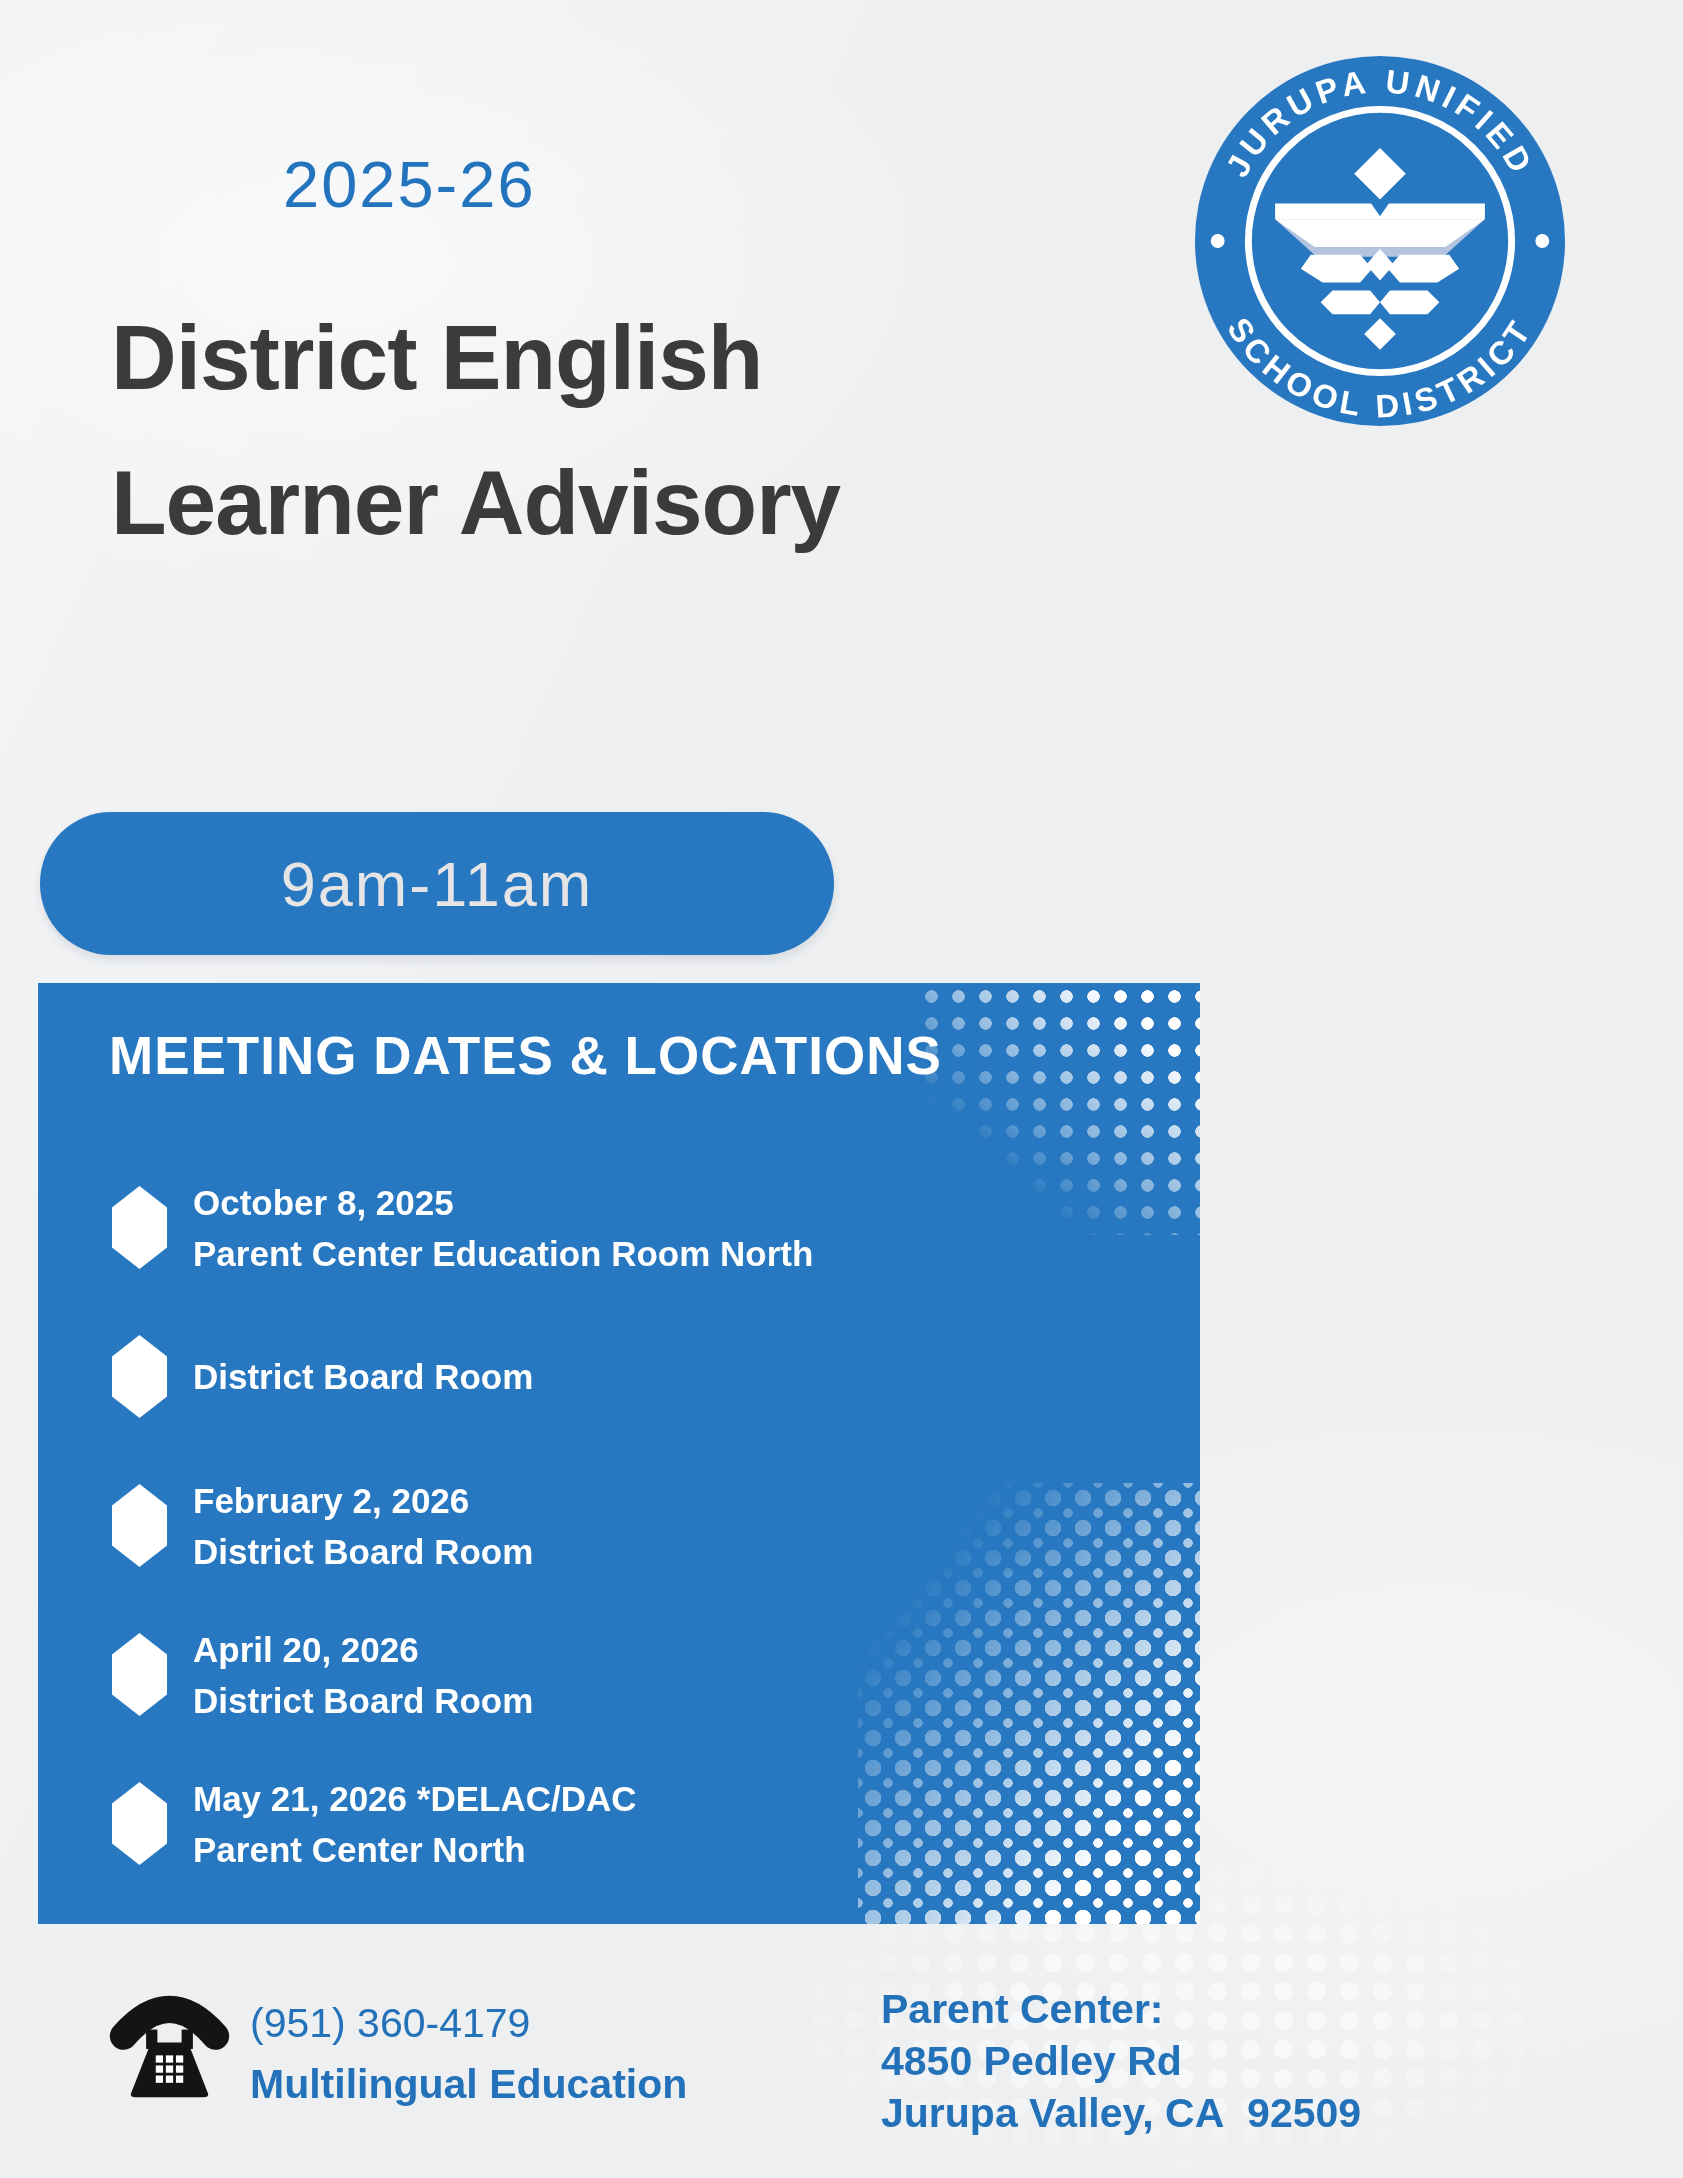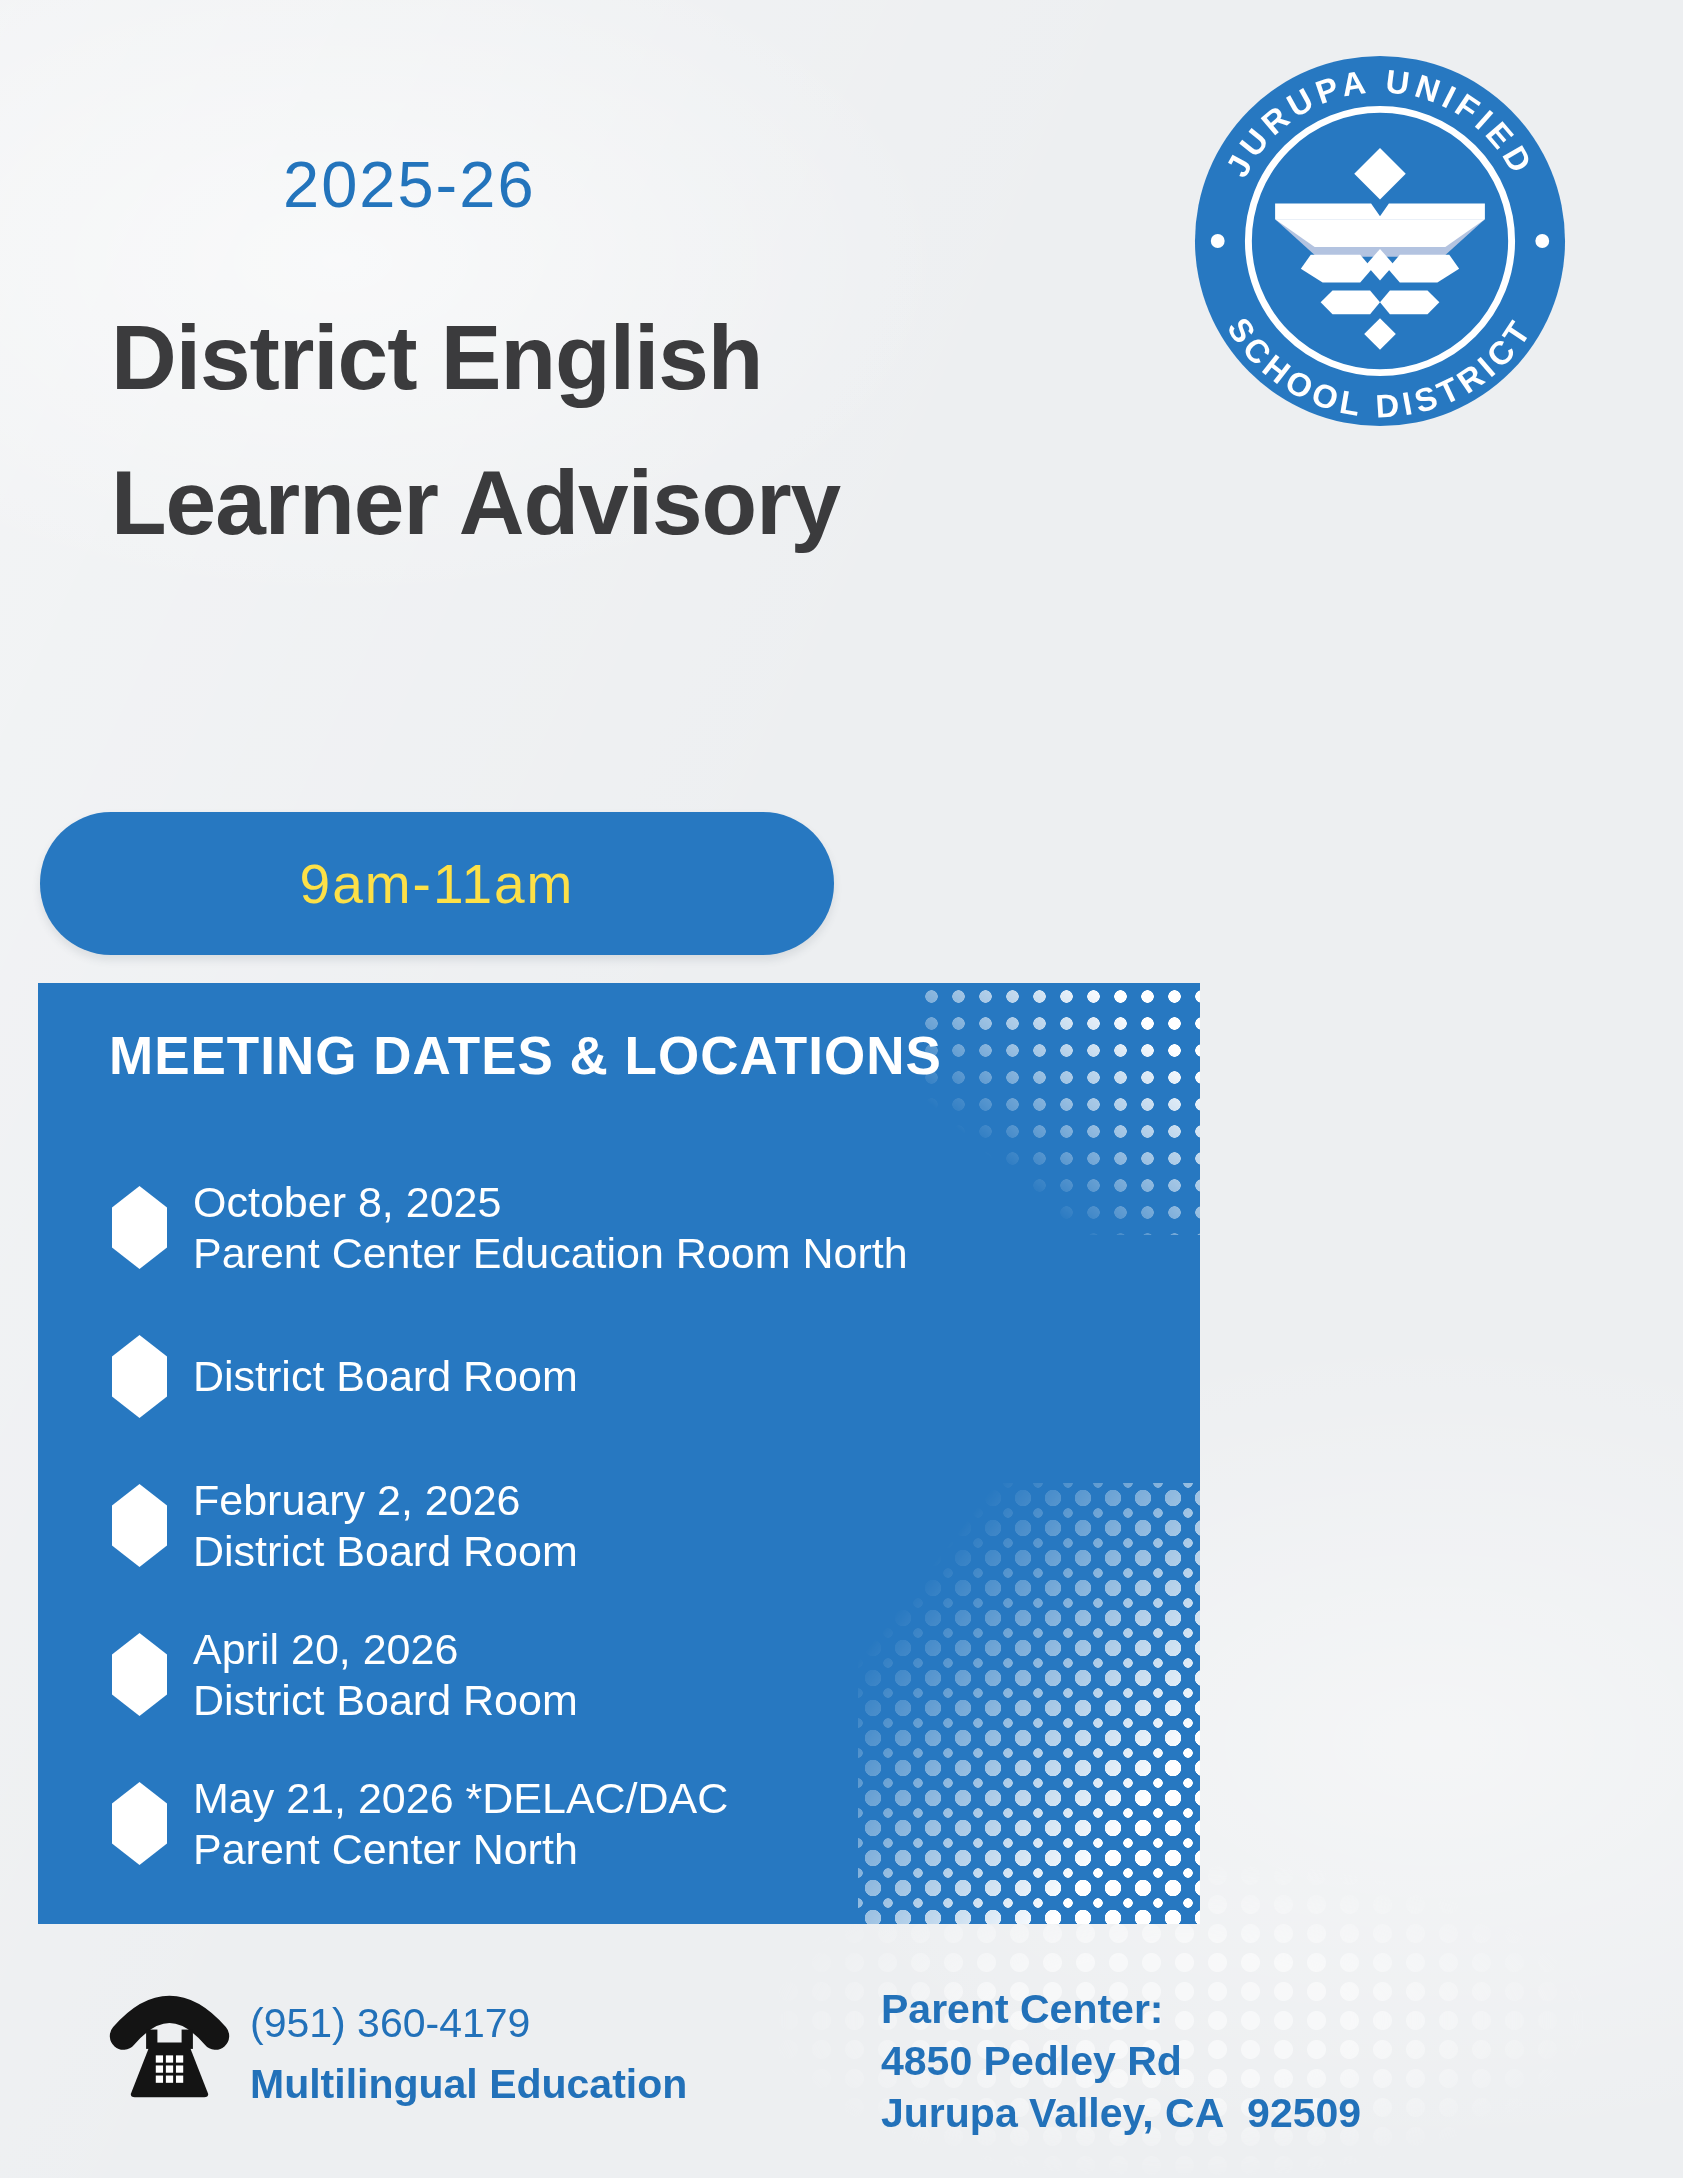--- a/index.html
+++ b/index.html
@@ -36,40 +36,40 @@
   .logo { position:absolute; left:1192px; top:53px; width:376px; height:376px; }
   .seal-text { font-family:"Liberation Sans", sans-serif; font-size:33px; font-weight:700;
                letter-spacing:5px; fill:#ffffff; }
 
   .pill {
     position:absolute; left:40px; top:812px; width:794px; height:143px;
     background:#2778C1; border-radius:71px;
     display:flex; align-items:center; justify-content:center;
     box-shadow:0 5px 8px rgba(60,70,90,.12);
   }
-  .pill span { color:#fde047; font-size:55px; font-weight:400; letter-spacing:2px; }
+  .pill span { color:#e5e5e5; font-size:63px; font-weight:400; letter-spacing:2px; }
 
   .panel {
     position:absolute; left:38px; top:983px; width:1162px; height:941px;
     background:#2778C1;
   }
   .panel h2 {
     position:absolute; left:71px; top:42px; margin:0;
     font-size:53px; font-weight:700; letter-spacing:1px; color:#ffffff;
   }
   .meeting-list {
     position:absolute; left:74px; top:170px; margin:0; padding:0; list-style:none;
   }
   .meeting-item { display:flex; align-items:center; height:149px; }
   .hex {
     flex:none; width:55px; height:83px; background:#ffffff;
     clip-path:polygon(50% 0%, 100% 26%, 100% 74%, 50% 100%, 0% 74%, 0% 26%);
   }
   .mtg-text { margin-left:26px; color:#ffffff; }
-  .mtg-date, .mtg-loc { font-size:43px; font-weight:400; line-height:51px; }
+  .mtg-date, .mtg-loc { font-size:35px; font-weight:700; line-height:51px; }
 
   .ht { position:absolute; pointer-events:none; }
   .ht-tr {
     top:0; right:0; width:282px; height:252px;
     background-image: radial-gradient(circle, #fff 6px, rgba(255,255,255,0) 6.5px);
     background-size:27px 27px;
     -webkit-mask-image: linear-gradient(to bottom left, #000 18%, rgba(0,0,0,.55) 45%, transparent 72%);
             mask-image: linear-gradient(to bottom left, #000 18%, rgba(0,0,0,.55) 45%, transparent 72%);
   }
   .ht-br {

